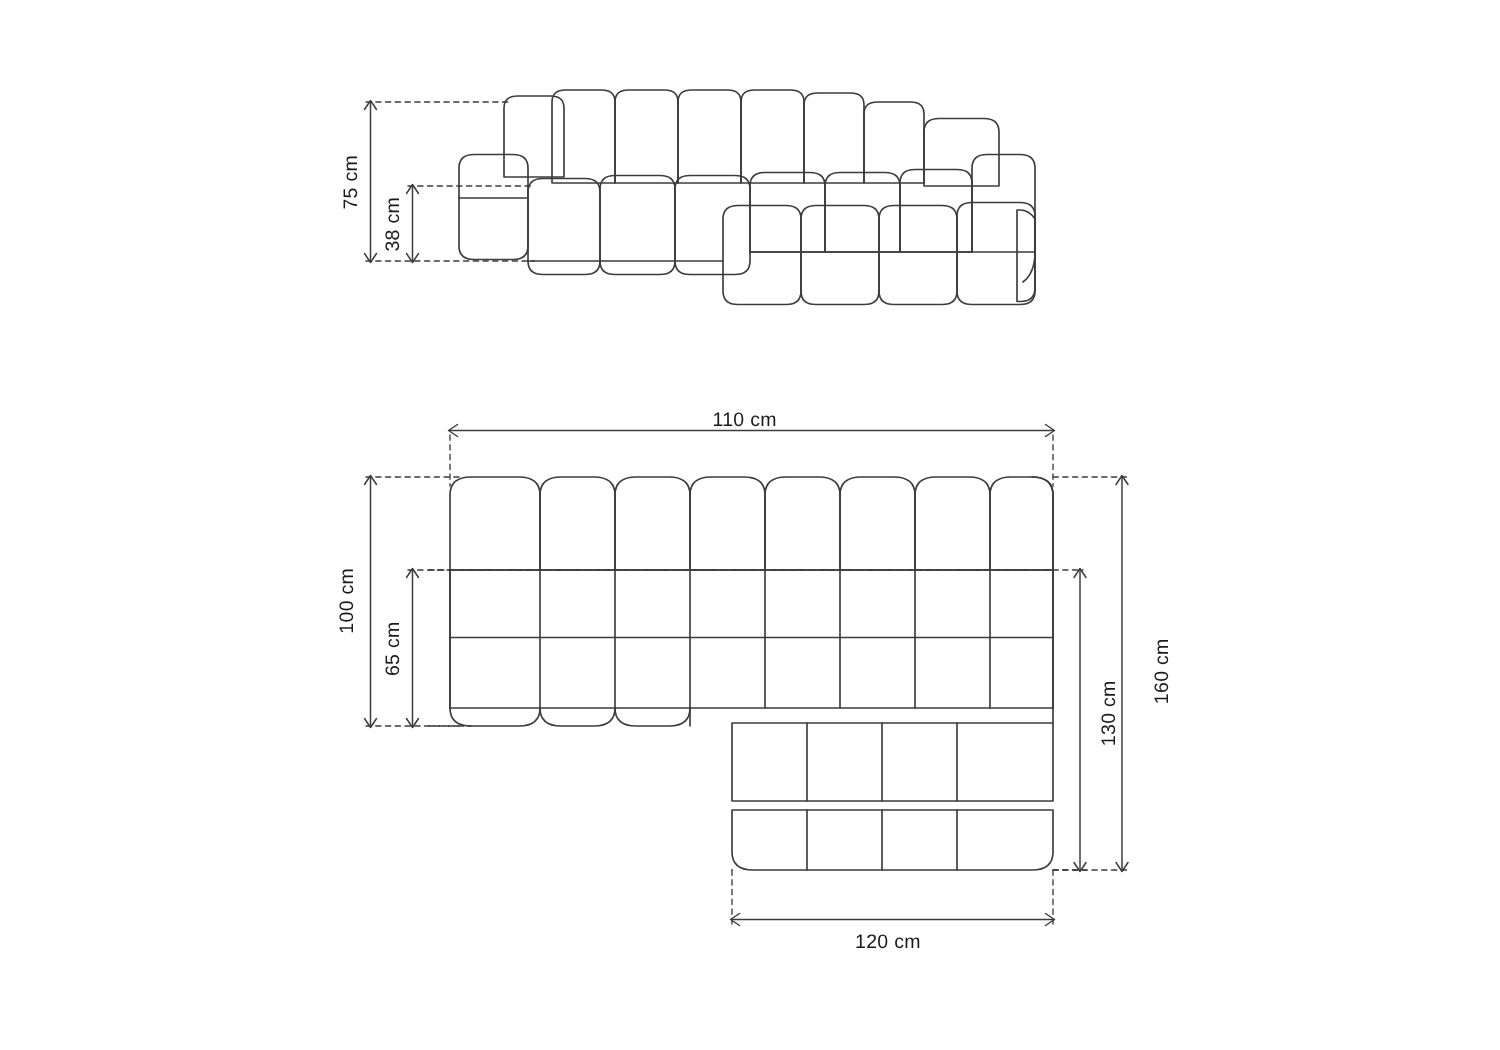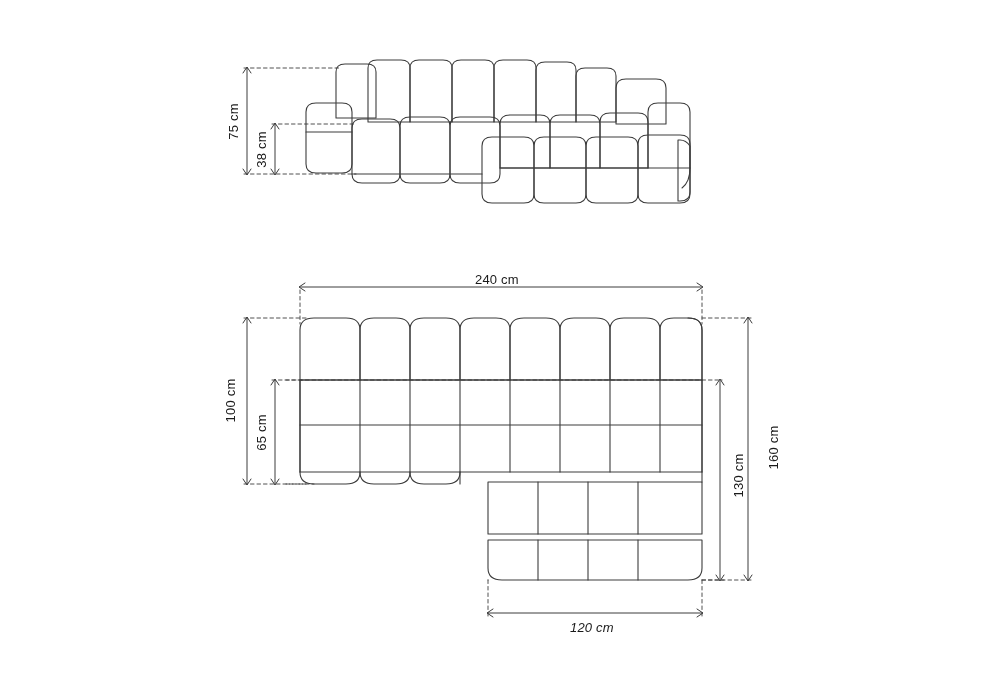--- a/index.html
+++ b/index.html
@@ -191,25 +191,25 @@
           <path d="M697,609 l6,4 l-6,4"></path>
         </g>
       </g>
     </g>
   </svg>
 
   <div class="dim-label vert" style="left:215px; top:114px;">75 cm</div>
 
   <div class="dim-label vert" style="left:243px; top:142px;">38 cm</div>
 
-  <div class="dim-label" style="left:475px; top:272px;">240 cm</div>
+  <div class="dim-label" style="left:475px; top:272px;">110 cm</div>
 
   <div class="dim-label vert" style="left:209px; top:393px;">100 cm</div>
 
   <div class="dim-label vert" style="left:243px; top:425px;">65 cm</div>
 
   <div class="dim-label vert" style="left:752px; top:440px;">160 cm</div>
 
   <div class="dim-label vert" style="left:717px; top:468px;">130 cm</div>
 
-  <div class="dim-label" style="left:570px; top:620px;font-style:italic;">120 cm</div>
+  <div class="dim-label" style="left:570px; top:620px;">120 cm</div>
 
 </div>
 
 </body></html>

